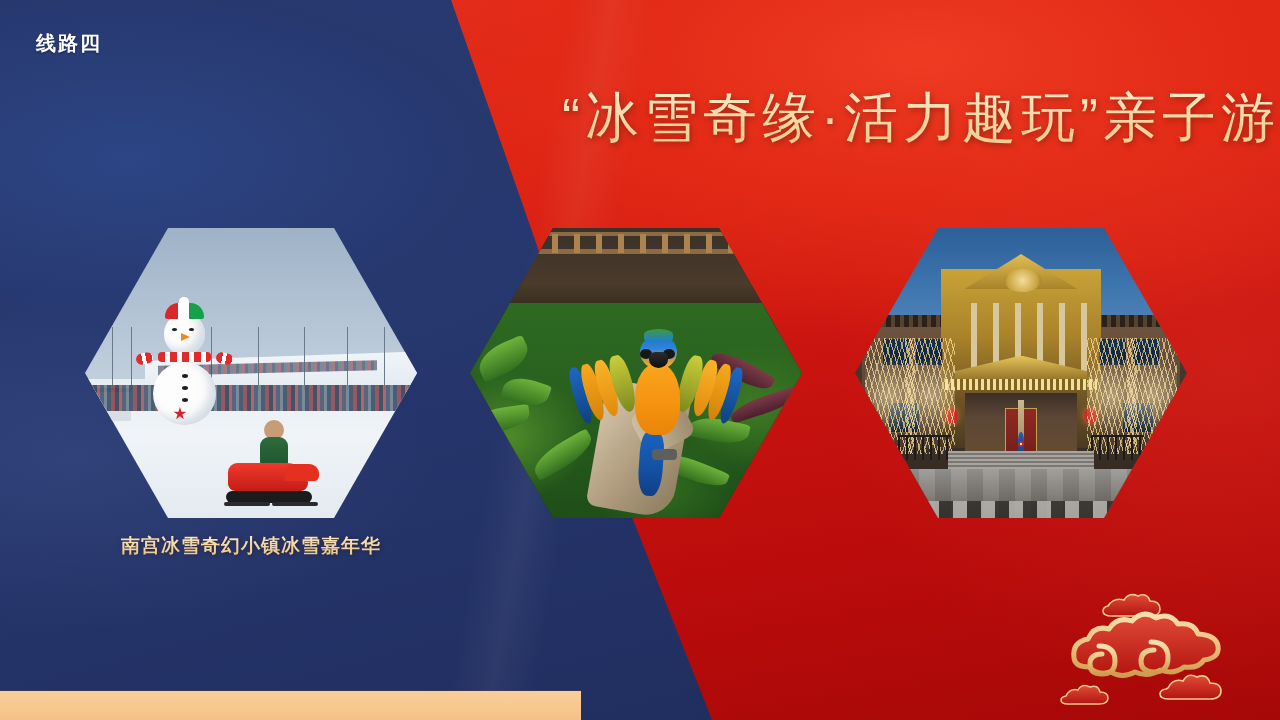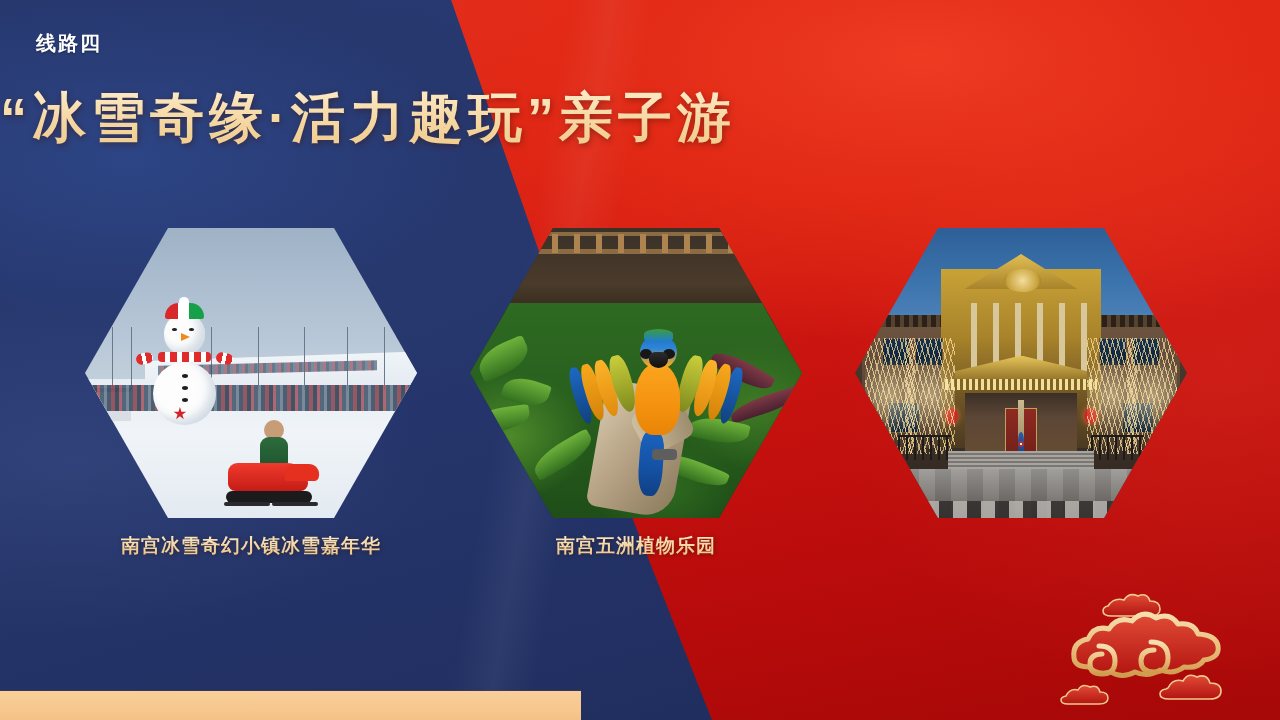--- a/index.html
+++ b/index.html
@@ -68,23 +68,23 @@
     font-weight: bold;
     letter-spacing: 2px;
     text-shadow: 0 1px 2px rgba(0,0,0,.35);
   }
 
   
   .main-title {
     position: absolute;
     left: 0; right: 0;
     top: 82px;
-    text-align: left;
+    text-align: right;
     font-size: 54px;
-    font-weight: bold;
+    font-weight: normal;
     letter-spacing: 5px;
     color: #F7DCAE;
     background: linear-gradient(180deg, #FDEFD0 0%, #F6D9A5 48%, #EFC887 100%);
     -webkit-background-clip: text;
     background-clip: text;
     -webkit-text-fill-color: transparent;
     filter: drop-shadow(1px 2px 3px rgba(60,15,5,.45));
     white-space: nowrap;
   }
 
@@ -404,21 +404,20 @@
             <div class="m-body"></div>
             <div class="m-head"></div>
             <div class="m-cap"></div>
             <div class="m-eye" style="left:41%;"></div>
             <div class="m-eye" style="left:54%;"></div>
             <div class="m-beak"></div>
             <div class="m-foot"></div>
           </div>
         </div>
       </div>
-      <div class="caption">南宫五洲植物乐园</div>
     </div>
 
     <div class="card c2">
       <div class="hex">
         <div class="scene">
           <div class="dusk-sky"></div>
           <div class="bld-base"></div>
           <div class="bld-wingL"></div>
           <div class="bld-wingR"></div>
           <div class="eave" style="top:30%;"></div>

